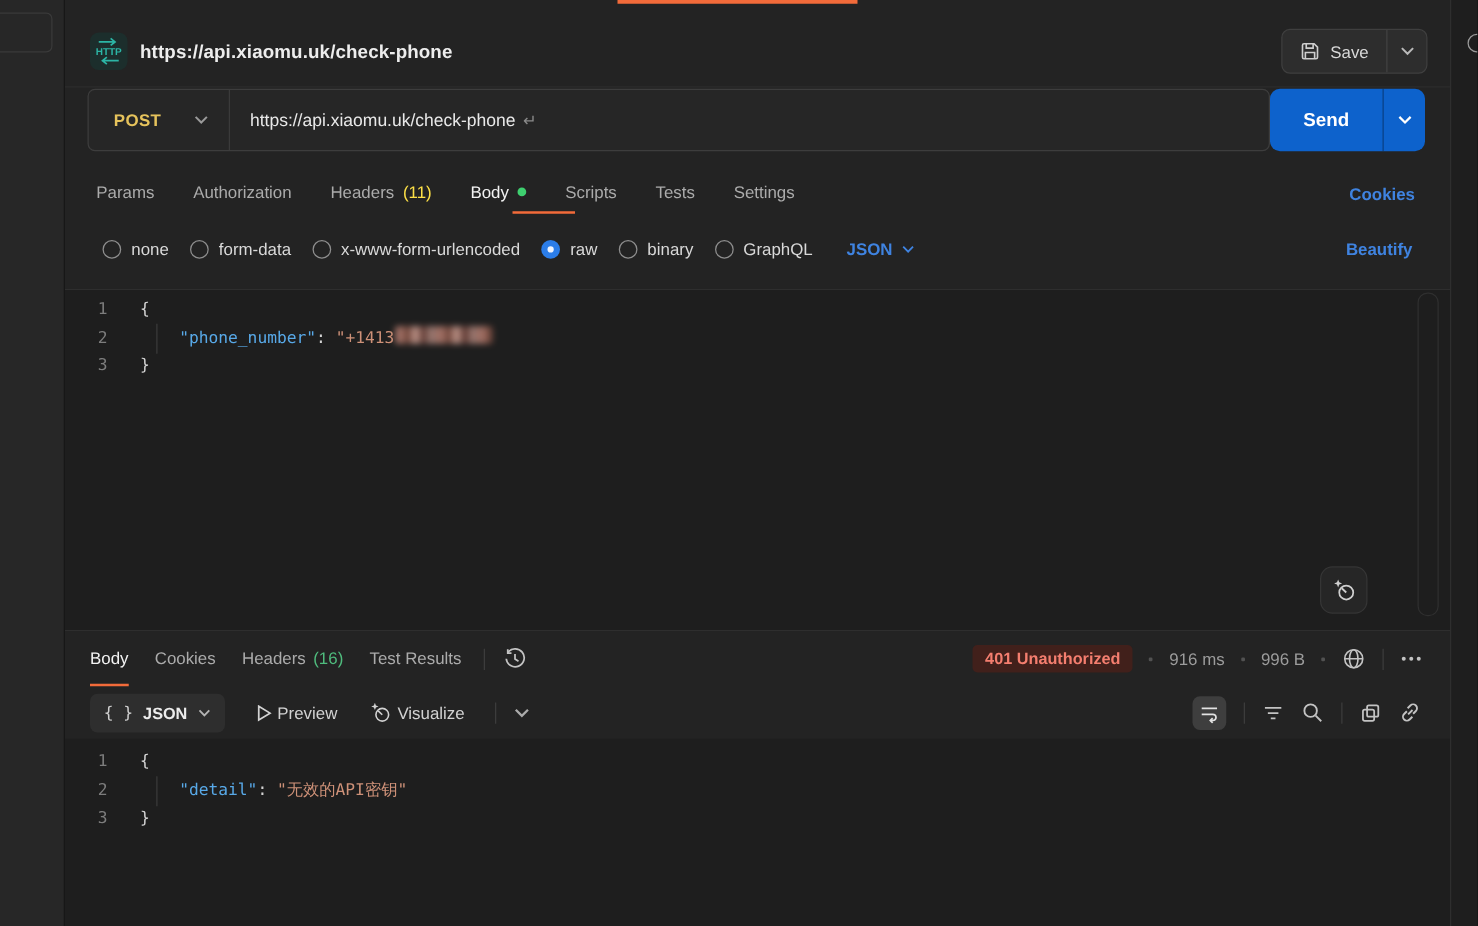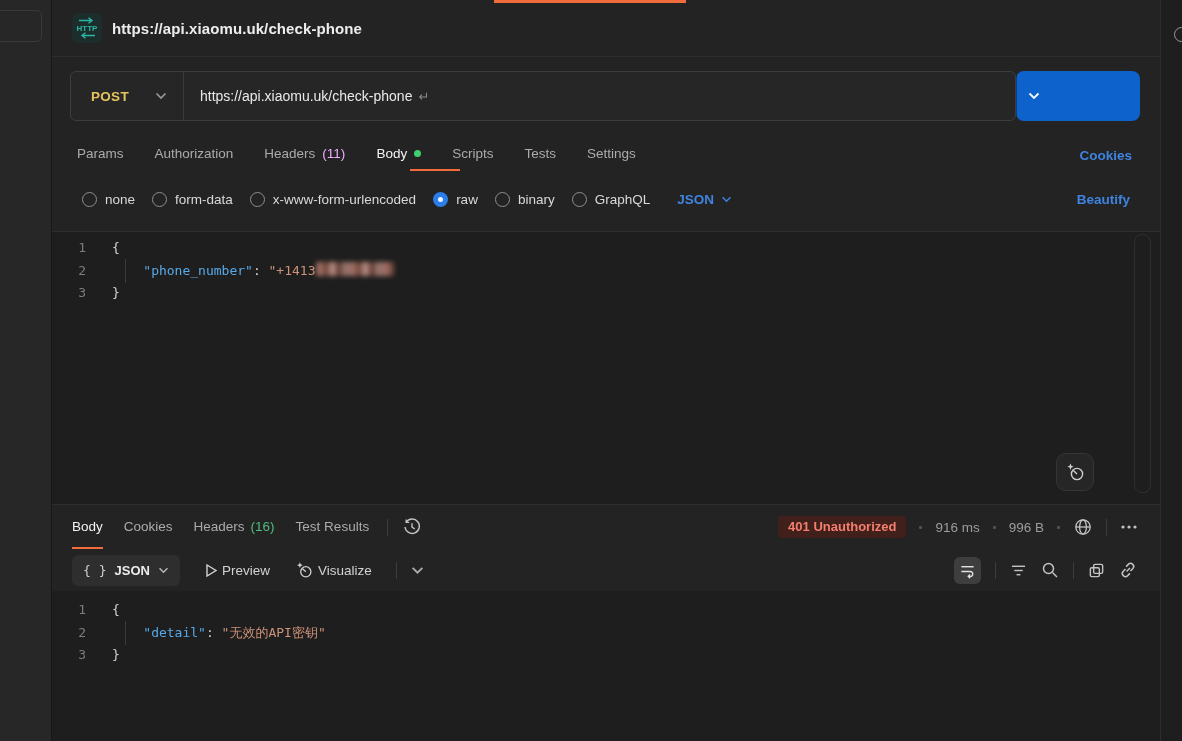--- a/index.html
+++ b/index.html
@@ -15,21 +15,21 @@
   .sidebar-slot { position:absolute; left:-10px; top:10px; width:52px; height:32px;
     border:1px solid #3a3a3a; border-radius:5px; }
   
   .right-rail { position:absolute; right:0; top:0; width:22px; height:741px;
     background:#1e1e1e; border-left:1px solid #2e2e2e; }
   .rail-partial-icon { position:absolute; right:-7px; top:27px; width:15px; height:15px;
     border:1.6px solid #9a9a9a; border-radius:50%; }
   
   .top-indicator { position:absolute; left:494px; top:0; width:192px; height:3px; }
   
-  .header { position:absolute; left:52px; top:0; width:1108px; height:57px;
+  .header { position:absolute; left:52px; top:13px; width:1108px; height:57px;
     display:flex; align-items:center; border-bottom:1px solid #2c2c2c; padding:0 18px 0 20px; }
   .http-badge { width:30px; height:30px; border-radius:7px; background:#1c2e2c;
     display:flex; align-items:center; justify-content:center; margin-right:10px; flex:none; }
   .http-badge svg { display:block; }
   .header-title { font-size:15px; font-weight:700; color:#ededed; letter-spacing:.1px; }
   .save-btn { margin-left:auto; height:36px; background:#2d2d2d; border:1px solid #3f3f3f;
     border-radius:7px; display:flex; align-items:center; color:#d9d9d9; overflow:hidden; }
   .save-main { display:flex; align-items:center; gap:8px; padding:0 14px; height:100%; cursor:pointer; }
   .save-caret { display:flex; align-items:center; justify-content:center; width:32px; height:100%;
     border-left:1px solid #424242; color:#b9b9b9; cursor:pointer; }
@@ -127,53 +127,69 @@
 
   <div class="header">
     <div class="http-badge">
       <svg width="28" height="28" viewBox="0 0 28 28" fill="none" stroke="#2cb5a5" stroke-width="1.4">
         <path d="M6 6.5 h13 m-3.5 -2.8 l3.5 2.8 l-3.5 2.8"></path>
         <path d="M22 21.5 h-13 m3.5 -2.8 l-3.5 2.8 l3.5 2.8"></path>
         <text x="14" y="17" text-anchor="middle" font-size="8" font-weight="bold" fill="#2cb5a5" stroke="none" font-family="Liberation Sans, sans-serif">HTTP</text>
       </svg>
     </div>
     <div class="header-title">https://api.xiaomu.uk/check-phone</div>
+    <div class="save-btn">
+      <div class="save-main">
+        <svg width="16" height="16" viewBox="0 0 16 16" fill="none" stroke="#cfcfcf" stroke-width="1.3">
+          <path d="M2 3.2 a1.2 1.2 0 0 1 1.2 -1.2 h8.1 l2.7 2.7 v8.1 a1.2 1.2 0 0 1 -1.2 1.2 h-9.6 a1.2 1.2 0 0 1 -1.2 -1.2 z"></path>
+          <path d="M5 2.2 v3.3 h5.5 v-3.3"></path>
+          <path d="M4.3 14 v-5 h7.4 v5"></path>
+        </svg>
+        <span>Save</span>
+      </div>
+      <div class="save-caret">
+        <svg width="12" height="8" viewBox="0 0 12 8" fill="none" stroke="currentColor" stroke-width="1.6">
+            <path d="M1.5 1.5 L6 6 L10.5 1.5"></path>
+          </svg>
+      </div>
+    </div>
   </div>
 
   <div class="req-row">
     <div class="url-box">
       <span class="method" style="color:#e6c35c">POST</span>
       <span class="method-caret">
         <svg width="12" height="8" viewBox="0 0 12 8" fill="none" stroke="currentColor" stroke-width="1.6">
             <path d="M1.5 1.5 L6 6 L10.5 1.5"></path>
           </svg>
       </span>
       <span class="url-divider"></span>
       <span class="url-text">https://api.xiaomu.uk/check-phone</span>
       <span class="url-enter">↵</span>
     </div>
     <div class="send-btn" style="background:#0d62cc">
+      <div class="send-main">Send</div>
       <div class="send-caret">
         <svg width="12" height="8" viewBox="0 0 12 8" fill="none" stroke="#fff" stroke-width="1.8">
             <path d="M1.5 1.5 L6 6 L10.5 1.5"></path>
           </svg>
       </div>
     </div>
   </div>
 
   <div class="req-tabs">
     <div class="tab">
         <span>Params</span>
       </div>
     <div class="tab">
         <span>Authorization</span>
       </div>
     <div class="tab">
       <span>Headers</span>
-      <span class="count" style="color:#f0abfc">(11)</span>
+      <span class="count" style="color:#fde047">(11)</span>
     </div>
     <div class="tab active">
       <span>Body</span>
       <span class="dot" style="background:#3ecf6f"></span>
     </div>
     <div class="tab">
         <span>Scripts</span>
       </div>
     <div class="tab">
         <span>Tests</span>

